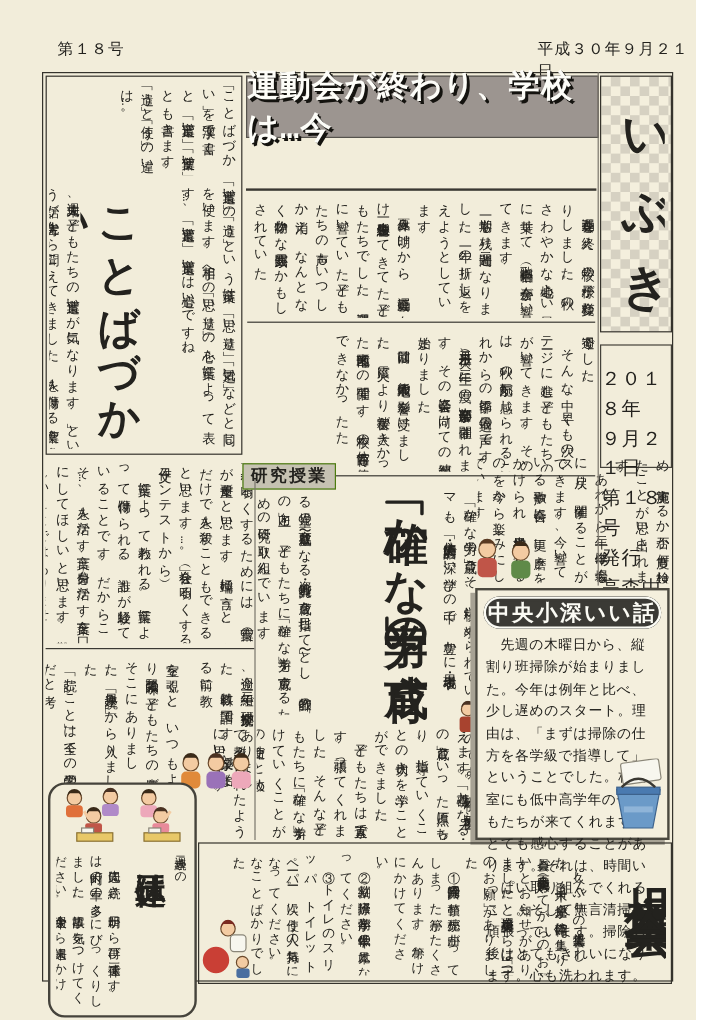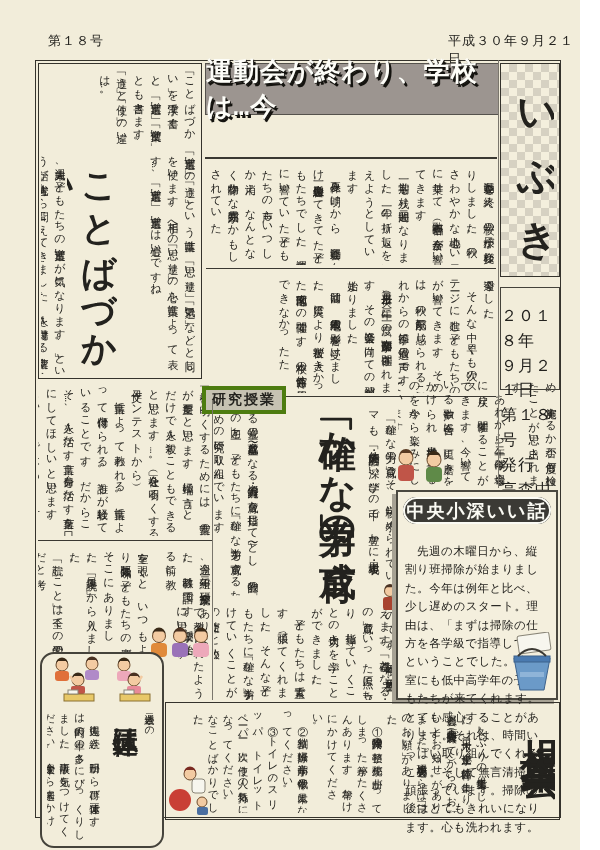--- a/index.html
+++ b/index.html
@@ -13,21 +13,21 @@
   .frame{border:1.6px solid #35332c;}
   .hdr{font-size:13px;letter-spacing:1px;}
   .banner{background:#9c9590;border:1px solid #55524c;display:flex;align-items:center;justify-content:center;}
   .banner span{color:#fdfdf8;font-weight:bold;font-size:26px;letter-spacing:1px;
     text-shadow:2.5px 2.5px 0 #14130f,1px 1px 0 #14130f;}
   .subtitle{display:flex;align-items:center;justify-content:center;font-weight:bold;font-size:27px;letter-spacing:1px;}
   .bighead{font-weight:bold;overflow:hidden;}
   .checker{background-image:repeating-conic-gradient(#d6d1c2 0% 25%,#f4efdd 0% 50%);background-size:16px 16px;}
   .infobox{border:1.5px solid #44423a;font-size:16px;text-align:left;line-height:1.55;
     white-space:pre-line;padding-top:17px;letter-spacing:1px;}
-  .label{background:#c6c2b2;font-weight:bold;font-size:14px;padding:1px 6px;letter-spacing:2px;border:4px solid #4d7c0f;}
+  .label{background:#c6c2b2;font-weight:bold;font-size:14px;padding:1px 6px;letter-spacing:2px;border:1px solid #4d7c0f;}
   .badge{background:#3b3a35;color:#fbfbf4;border-radius:15px;font-weight:bold;font-size:18px;
     letter-spacing:2px;display:flex;align-items:center;justify-content:center;
     box-shadow:inset 0 0 0 2px #fbfbf4, inset 0 0 0 4px #3b3a35;}
   .fukaii{border:2px solid #4a483f;background:#f4efdd;box-shadow:-4px 4px 0 #a7a294;}
   .round{border:2px solid #45433b;border-radius:14px;background:#f2edda;}
   .hbody{font-size:11.5px;line-height:1.6;letter-spacing:0.5px;white-space:pre-line;}
 </style>
 </head>
 <body>
 
@@ -117,21 +117,21 @@
       <rect x="24" y="17" width="16" height="14" rx="4" fill="#9a72b8"></rect>
     </g>
     <g>
       <circle cx="53" cy="10" r="6.5" fill="#f3cba2" stroke="#6b4a2c"></circle>
       <path d="M46.5,8 a6.5,6.5 0 0 1 13,0 l-2,-2.5 -9,0 z" fill="#3a2a18"></path>
       <rect x="45" y="17" width="16" height="14" rx="4" fill="#eda8ba"></rect>
     </g>
   </svg>
 
   <div class="abs fukaii" style="left:396px;top:490px;width:158px;height:206px;">
-    <div class="badge" style="margin:5px auto 14px;width:148px;height:27px;">中央小深いい話</div>
+    <div class="badge" style="margin:5px auto 1px;width:148px;height:27px;">中央小深いい話</div>
     <div class="hbody" style="padding:5px 7px 0;">　先週の木曜日から、縦割り班掃除が始まりました。今年は例年と比べ、少し遅めのスタート。理由は、「まずは掃除の仕方を各学級で指導して」ということでした。校長室にも低中高学年の子どもたちが来てくれます。とても感心することがあります。それは、時間いっぱい取り組んでくれること。そして無言清掃で頑張っています。掃除の後はとてもきれいになります。心も洗われます。</div>
   </div>
 
   <svg class="abs" style="left:504px;top:632px;" width="52" height="62">
     <rect x="14" y="2" width="32" height="18" rx="2" fill="#f7f6ee" stroke="#8a8678" transform="rotate(-8 30 11)"></rect>
     <path d="M10,26 L46,26 L40,58 L16,58 Z" fill="#6b9ac8" stroke="#3d628c"></path>
     <rect x="10" y="24" width="36" height="6" fill="#4a7ab0" stroke="#3d628c"></rect>
     <path d="M14,24 Q28,10 42,24" fill="none" stroke="#3a3832" stroke-width="2"></path>
     <rect x="16" y="40" width="24" height="5" fill="#8fb4d8"></rect>
   </svg>

